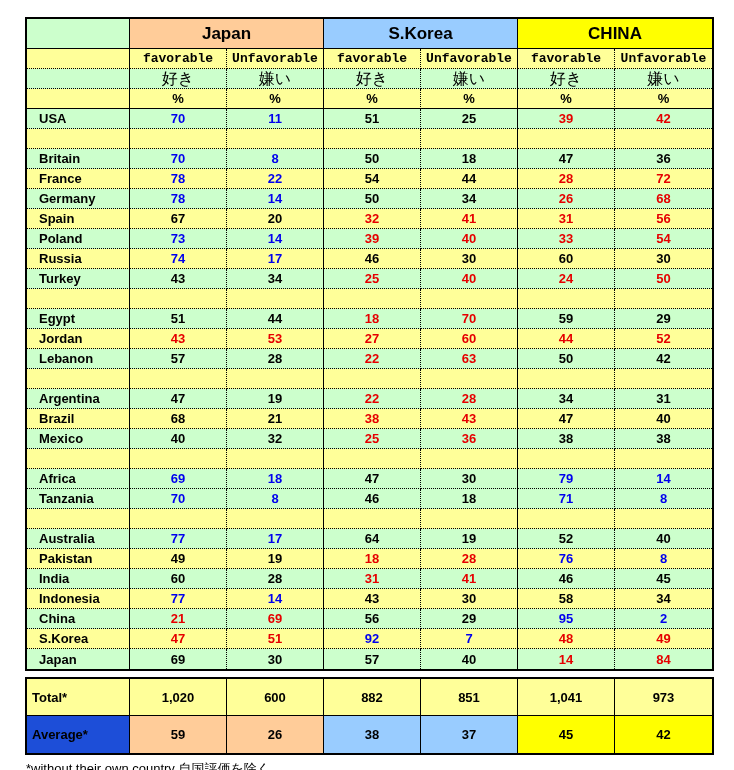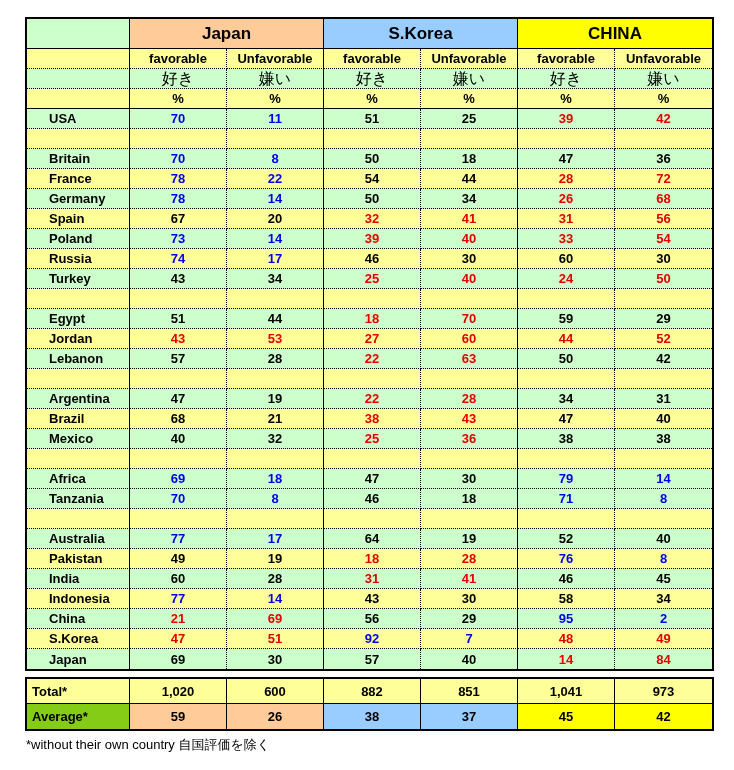--- a/index.html
+++ b/index.html
@@ -38,44 +38,44 @@
   }
   .vsol { border-right: 1px solid #000 !important; }
   .vlast { border-right: none !important; }
 
   .grp-row td { height: 30px; border-bottom: 1px solid #000; font-size: 17px; }
   .corner { background: #CCFFCC; }
   .grp-japan { background: #FFCC99; }
   .grp-skorea { background: #99CCFF; }
   .grp-china { background: #FFFF00; }
 
-  .sub-row td { background: #FFFF99; }
+  .sub-row td { background: #FFFF99; font-family: Liberation Mono, monospace; }
   .jp-row td { background: #CCFFCC; font-weight: normal; font-size: 16px; }
   .pct-row td { background: #FFFF99; border-bottom: 1px solid #000; }
 
   .row-green td { background: #CCFFCC; }
   .row-yellow td { background: #FFFF99; }
   tbody tr:last-child td { border-bottom: none; }
 
-  td.country { text-align: left; padding-left: 22px; }
+  td.country { text-align: left; padding-left: 12px; }
   .c-blue { color: #0000EE; }
   .c-red { color: #E60000; }
   .c-black { color: #000000; }
 
   table.totals { margin-top: 6px; }
   table.totals td {
-    height: 25px;
+    height: 37px;
     border-right: 1px solid #000;
     border-bottom: 1px solid #000;
     font-size: 13px;
   }
   table.totals td.vlast { border-right: none; }
   table.totals tr:last-child td { border-bottom: none; }
   .total-row td { background: #FFFF99; }
-  .avg-label { background: #84cc16; }
+  .avg-label { background: #1d4ed8; }
   .avg-japan { background: #FFCC99; }
   .avg-sk { background: #99CCFF; }
   .avg-cn { background: #FFFF00; }
   td.rowlabel { text-align: left; padding-left: 5px; }
 
   .footnote {
     margin: 5px 0 0 1px;
     font-size: 13px;
     font-weight: normal;
     color: #000;

